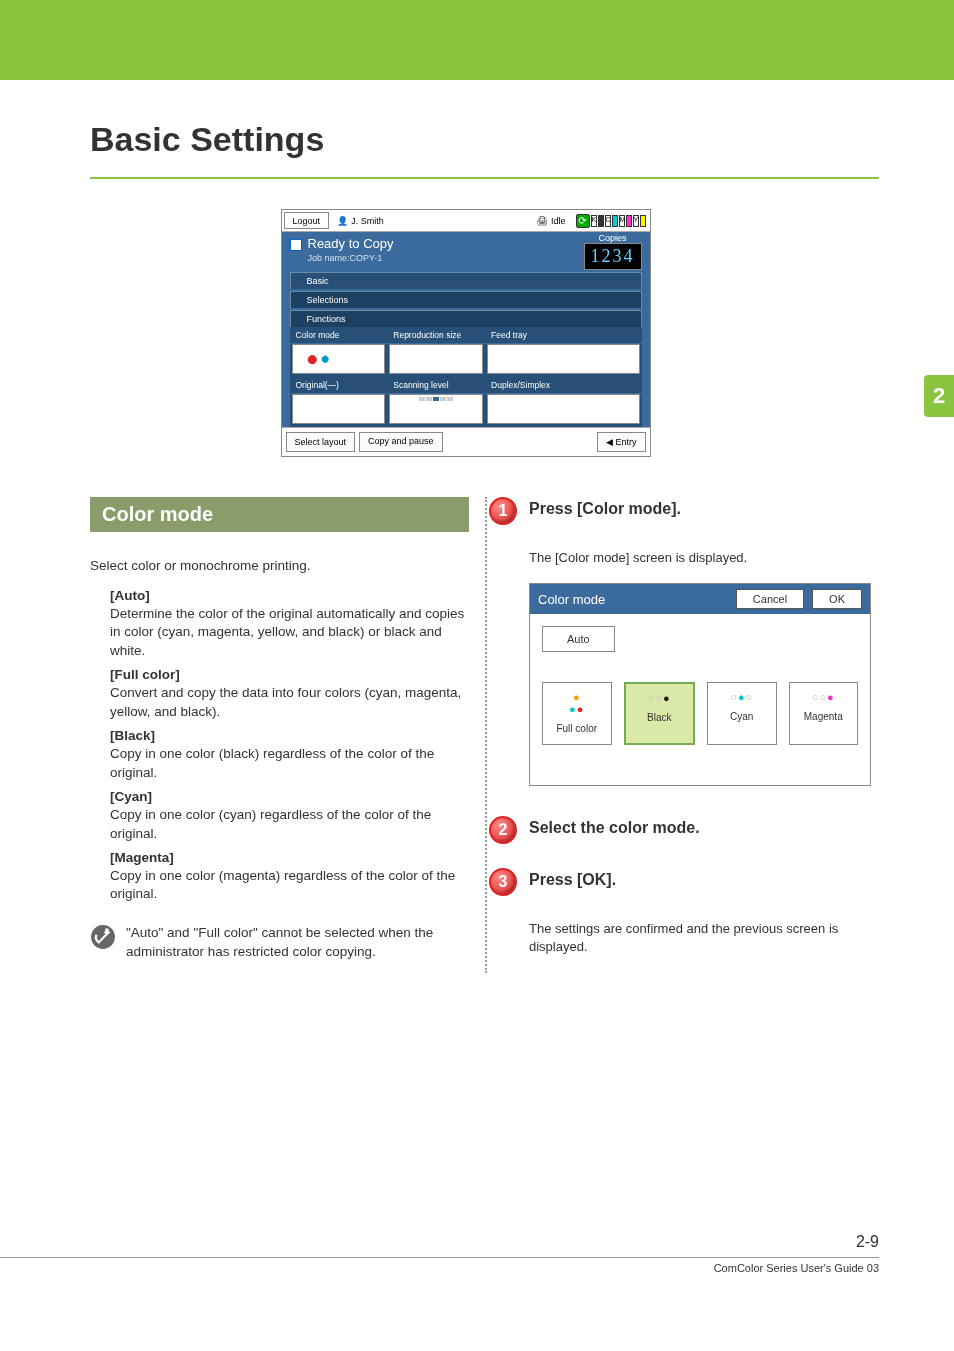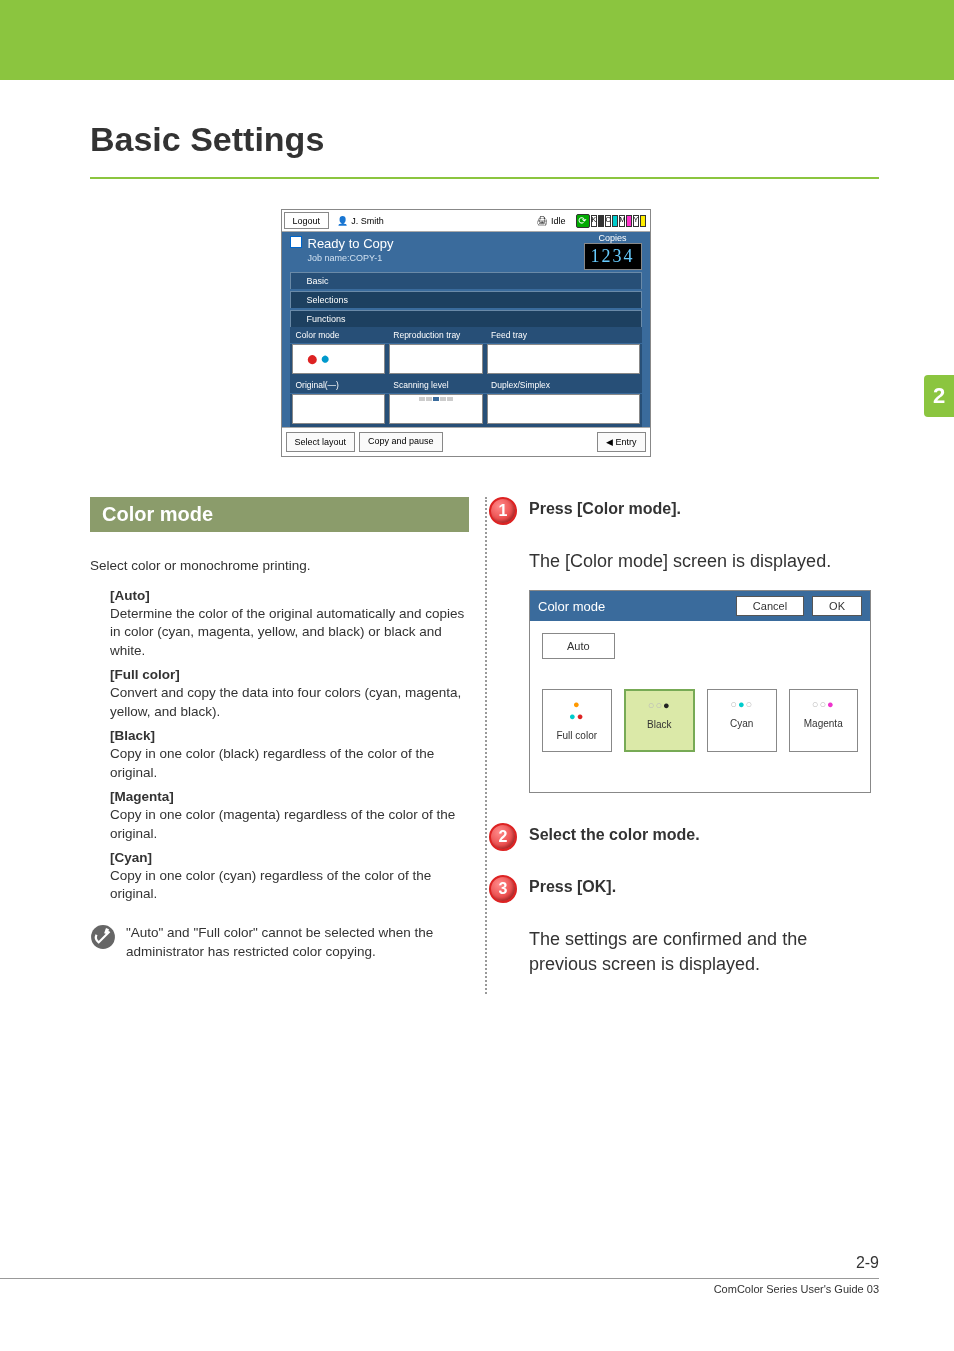--- a/index.html
+++ b/index.html
@@ -94,21 +94,21 @@
       border-radius: 50%;
       background: radial-gradient(circle at 35% 30%, #ff8a8a, #d22);
       color: #fff;
       font-weight: bold;
       display:flex; align-items:center; justify-content:center;
       font-size: 16px;
       border: 2px solid #d22;
       box-shadow: inset -2px -2px 3px rgba(0,0,0,0.25);
     }
     .step-title { font-size: 16px; font-weight: bold; color: #333; margin-top:3px; }
-    .step-sub { font-size: 18px; margin: 24px 0 16px 40px; line-height:1.4; }
+    .step-sub { font-size: 13px; margin: 24px 0 16px 40px; line-height:1.4; }
     .screenshot-color-mode { width: 350px; margin: 0 0 30px 40px; }
     .footer {
       margin-top: 260px;
       padding: 0 75px 30px 0;
       text-align: right;
     }
     .page-num { font-size: 16px; color: #333; }
     .footer-rule { border: none; border-top: 1px solid #999; margin: 6px 0 4px 0; }
     .footer-text { font-size: 11px; color: #333; }
 
@@ -131,21 +131,21 @@
     .bs-idle { margin-left:auto; display:flex; align-items:center; gap:3px; font-size:9px; padding:0 6px; }
     .bs-ink { display:flex; align-items:center; gap:1px; padding:0 4px; }
     .bs-ink span { width:6px; height:12px; display:inline-block; border:1px solid #333; }
     .bs-ink .k { background:#333; } .bs-ink .c { background:#0cc; } .bs-ink .m { background:#f3c; } .bs-ink .y { background:#fe0; }
     .bs-ink .refresh { width:14px;height:14px;background:#0a0;border-radius:2px;color:#fff;display:flex;align-items:center;justify-content:center;font-size:10px; }
     .bs-blue {
       background: #3a6b9c;
       color: #fff;
       padding: 4px 8px 0 8px;
     }
-    .bs-ready { font-size: 13px; display:flex; align-items:flex-start; gap:6px; }
+    .bs-ready { font-size: 13px; display:flex; align-items:flex-end; gap:6px; }
     .bs-ready .disk { width:12px;height:12px;background:#fff;border:1px solid #06c; }
     .bs-job { font-size: 9px; color:#d0e0f0; margin: 2px 0 4px 18px; }
     .bs-copies-row { display:flex; justify-content:flex-end; margin-top:-34px; }
     .bs-copies-wrap { text-align:center; }
     .bs-copies-label { font-size:9px; color:#fff; }
     .bs-copies-box { background:#000; color:#6cf; padding:2px 6px; font-family:Liberation Serif, serif; font-size:18px; letter-spacing:2px; border:1px solid #888; }
     .bs-tabs { display:flex; gap:2px; margin-top:2px;flex-direction:column; }
     .bs-tab { background:#1d4060; color:#fff; padding:3px 16px; font-size:9px; border:1px solid #6a8aa8; border-bottom:none; }
     .bs-tab.active { background:#274f77; }
     .bs-grid {
@@ -223,21 +223,21 @@
             <div class="bs-copies-box">1234</div>
           </div>
         </div>
         <div class="bs-tabs">
           <div class="bs-tab active">Basic</div>
           <div class="bs-tab">Selections</div>
           <div class="bs-tab">Functions</div>
         </div>
         <div class="bs-grid">
           <div class="bs-cell-h">Color mode</div>
-          <div class="bs-cell-h">Reproduction tray</div>
+          <div class="bs-cell-h">Reproduction size</div>
           <div class="bs-cell-h">Feed tray</div>
           <div class="bs-cell">
               <span style="color:#d22;">⬤</span>
               <span style="color:#09c;font-size:7px;">⬤</span> 
               <span>Full color</span>
             </div>
           <div class="bs-cell">100% (1:1)</div>
           <div class="bs-cell"><span>▤</span> <span>A4</span> &nbsp;<span style="font-size:8px;">Plain (Standard)</span></div>
           <div class="bs-cell-h">Original(—)</div>
           <div class="bs-cell-h">Scanning level</div>
@@ -284,26 +284,26 @@
       </div>
       <div class="opt-block">
         <div class="opt-title">[Full color]</div>
         <div class="opt-desc">Convert and copy the data into four colors (cyan, magenta, yellow, and black).</div>
       </div>
       <div class="opt-block">
         <div class="opt-title">[Black]</div>
         <div class="opt-desc">Copy in one color (black) regardless of the color of the original.</div>
       </div>
       <div class="opt-block">
+        <div class="opt-title">[Cyan]</div>
+        <div class="opt-desc">Copy in one color (cyan) regardless of the color of the original.</div>
+      </div>
+      <div class="opt-block">
         <div class="opt-title">[Magenta]</div>
         <div class="opt-desc">Copy in one color (magenta) regardless of the color of the original.</div>
-      </div>
-      <div class="opt-block">
-        <div class="opt-title">[Cyan]</div>
-        <div class="opt-desc">Copy in one color (cyan) regardless of the color of the original.</div>
       </div>
 
       <div class="note-row">
         <svg class="note-icon" viewBox="0 0 24 24">
             <circle cx="12" cy="12" r="11" fill="#666"></circle>
             <path d="M6 10 Q4 14 8 17 L18 7" stroke="#fff" stroke-width="2" fill="none"></path>
             <rect x="14" y="4" width="3" height="5" fill="#fff" transform="rotate(20 15 6)"></rect>
           </svg>
         <div class="note-text">"Auto" and "Full color" cannot be selected when the administrator has restricted color copying.</div>
       </div>

